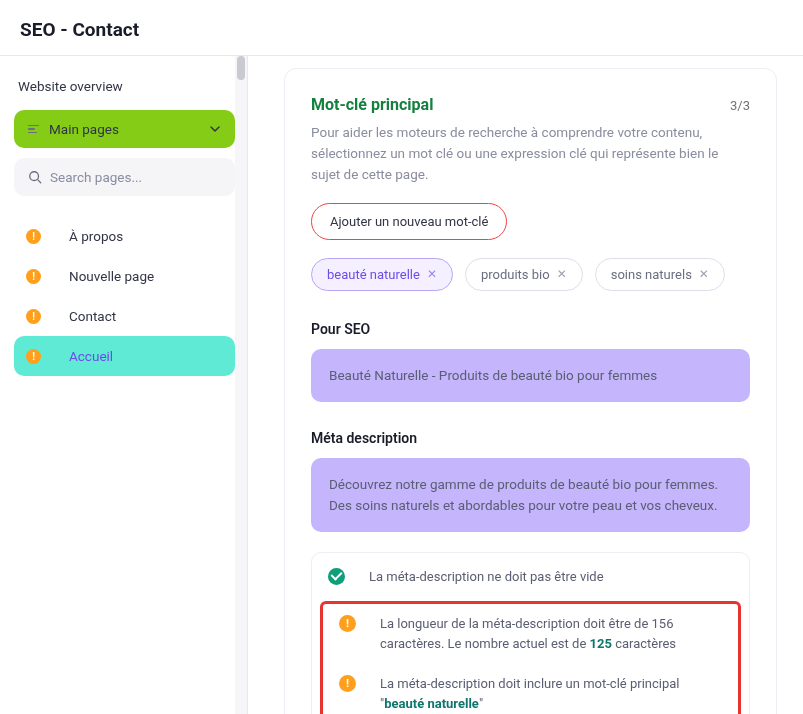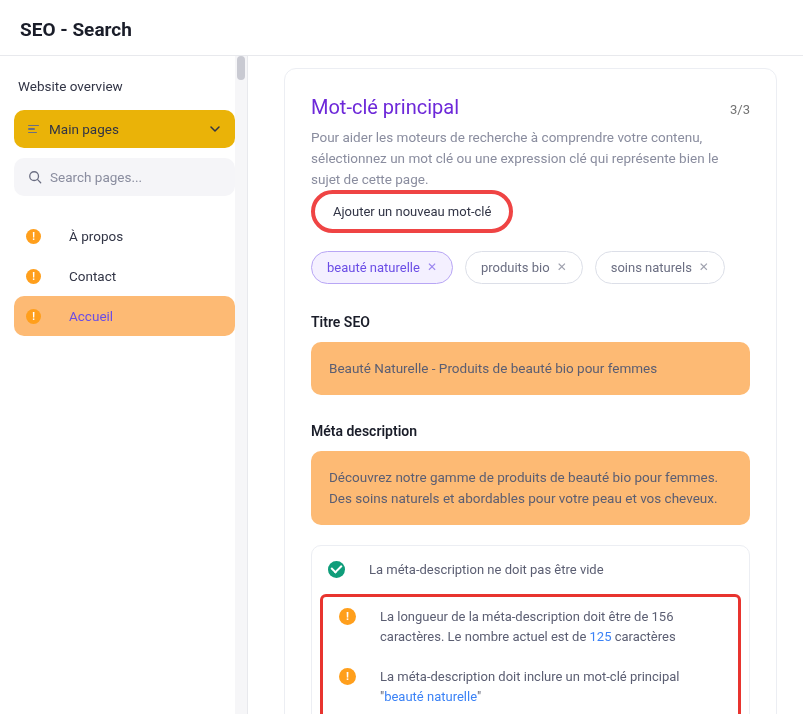--- a/index.html
+++ b/index.html
@@ -4,70 +4,70 @@
 <style>
 *{box-sizing:border-box;margin:0;padding:0;font-family:-apple-system,BlinkMacSystemFont,"Segoe UI",Roboto,sans-serif}
 body{background:#fff;color:#1a1d29;width:803px;height:714px;overflow:hidden}
 .header{padding:18px 20px 14px;border-bottom:1px solid #e8e9ed}
 .header h1{font-size:19px;font-weight:700;color:#1a1d29}
 .layout{display:flex;height:calc(714px - 56px)}
 .sidebar{width:248px;border-right:1px solid #e8e9ed;padding:18px 12px 18px 14px;position:relative}
 .scrollbar-track{position:absolute;right:0;top:0;width:12px;height:100%;background:#f6f6f8}
 .scrollbar-thumb{position:absolute;right:2px;top:0;width:8px;height:24px;background:#c9cad2;border-radius:4px}
 .ov-link{font-size:13.5px;color:#323546;padding:4px 4px 16px;cursor:pointer}
-.dropdown{display:flex;align-items:center;justify-content:space-between;background:#eab308;border-radius:10px;padding:11px 14px;margin-bottom:10px;cursor:pointer}
+.dropdown{display:flex;align-items:center;justify-content:space-between;background:#84cc16;border-radius:10px;padding:11px 14px;margin-bottom:10px;cursor:pointer}
 .dropdown-left{display:flex;align-items:center;gap:10px}
 .dropdown-left span{font-size:13.5px;color:#323546}
 .icon-lines{display:inline-flex;flex-direction:column;gap:2px}
 .icon-lines i{display:block;height:1.5px;background:#6b6e82;border-radius:1px}
 .icon-lines i:nth-child(1){width:11px}
 .icon-lines i:nth-child(2){width:7px}
 .icon-lines i:nth-child(3){width:9px}
 .chev{width:12px;height:12px;display:flex;align-items:center;justify-content:center}
 .search-box{display:flex;align-items:center;gap:8px;background:#f5f5f8;border-radius:10px;padding:11px 14px;margin-bottom:20px}
 .search-box input{border:none;background:transparent;outline:none;font-size:13.5px;color:#b91c1c;flex:1}
 .search-box input::placeholder{color:#8a8d9f}
 .mag{width:14px;height:14px;flex-shrink:0}
 .page-list{list-style:none}
 .page-item{display:flex;align-items:center;gap:28px;padding:12px 12px;border-radius:10px;cursor:pointer}
 .page-item span{font-size:13.5px;color:#323546}
-.page-item.active{background:#fdba74}
+.page-item.active{background:#5eead4}
 .page-item.active span{color:#6b4de6}
 .status-dot{width:15px;height:15px;border-radius:50%;background:#ff9f1c;display:flex;align-items:center;justify-content:center;flex-shrink:0}
 .status-dot::after{content:"!";color:#fff;font-size:10px;font-weight:700}
 .main{flex:1;overflow-y:auto;background:#fff}
 .main-inner{padding:0 26px 26px 36px}
 .card{background:#fff;border:1px solid #eceef3;border-radius:12px;padding:26px 26px;margin-top:12px}
 .field-head{display:flex;justify-content:space-between;align-items:baseline;margin-bottom:8px}
-.field-title{font-size:20px;font-weight:400;color:#6d28d9}
+.field-title{font-size:16px;font-weight:700;color:#15803d}
 .counter{font-size:13px;color:#737373}
-.field-desc{font-size:13.5px;color:#8a8d9f;line-height:1.55;}
-.btn-outline{display:inline-block;border:4px solid #ef4444;background:#fff;border-radius:22px;padding:10px 18px;font-size:13px;color:#323546;cursor:pointer;margin-bottom:18px}
+.field-desc{font-size:13.5px;color:#8a8d9f;line-height:1.55;margin-bottom:18px}
+.btn-outline{display:inline-block;border:1px solid #ef4444;background:#fff;border-radius:22px;padding:10px 18px;font-size:13px;color:#323546;cursor:pointer;margin-bottom:18px}
 .chip-row{display:flex;gap:12px;flex-wrap:wrap;margin-bottom:30px}
 .chip{display:inline-flex;align-items:center;gap:7px;border:1px solid #dcdfe8;border-radius:22px;padding:8px 15px;font-size:13px;color:#6b6e82;cursor:pointer}
 .chip.sel{border-color:#b8a6f5;background:#f4f0ff;color:#6b4de6}
 .chip-x{font-size:12px;opacity:.65}
 .sub-title{font-size:14px;font-weight:600;color:#1a1d29;margin-bottom:12px}
-.readonly-box{background:#fdba74;border-radius:10px;padding:16px 18px;font-size:13.5px;color:#5b5e72;line-height:1.55;margin-bottom:28px}
+.readonly-box{background:#c4b5fd;border-radius:10px;padding:16px 18px;font-size:13.5px;color:#5b5e72;line-height:1.55;margin-bottom:28px}
 .checks{border:1px solid #eceef3;border-radius:10px;padding:4px 0;margin-top:20px}
 .check-row{display:flex;align-items:flex-start;gap:24px;padding:10px 16px}
 .check-ic{width:17px;height:17px;border-radius:50%;flex-shrink:0;display:flex;align-items:center;justify-content:center;margin-top:1px}
 .check-ic.ok{background:#0f9d7a}
 .check-ic.ok::after{content:"";width:5px;height:8px;border:solid #fff;border-width:0 2px 2px 0;transform:rotate(45deg) translate(-1px,-1px)}
 .check-ic.warn{background:#ff9f1c}
 .check-ic.warn::after{content:"!";color:#fff;font-size:11px;font-weight:700}
 .check-txt{font-size:13px;color:#5b5e72;line-height:1.55}
-.check-txt b{color:#3b82f6;font-weight:400}
+.check-txt b{color:#0f766e;font-weight:700}
 .highlight-box{border:3px solid #e8342f;border-radius:6px;margin:4px 8px 6px;padding:0}
 </style>
 </head>
 <body>
 
 <div class="header">
-  <h1>SEO - Search</h1>
+  <h1>SEO - Contact</h1>
 </div>
 
 <div class="layout">
   <aside class="sidebar">
     <div class="ov-link">Website overview</div>
 
     <div class="dropdown">
       <div class="dropdown-left">
         <span class="icon-lines">
             <i></i>
@@ -88,20 +88,24 @@
           <circle cx="7" cy="7" r="5" fill="none" stroke="#6b6e82" stroke-width="1.5"></circle>
           <line x1="11" y1="11" x2="14.5" y2="14.5" stroke="#6b6e82" stroke-width="1.5" stroke-linecap="round"></line>
         </svg>
       <input type="text" placeholder="Search pages..." style="">
     </div>
 
     <ul class="page-list">
       <li class="page-item">
         <span class="status-dot"></span>
         <span>À propos</span>
+      </li>
+      <li class="page-item">
+        <span class="status-dot"></span>
+        <span>Nouvelle page</span>
       </li>
       <li class="page-item">
         <span class="status-dot"></span>
         <span>Contact</span>
       </li>
       <li class="page-item active">
         <span class="status-dot"></span>
         <span>Accueil</span>
       </li>
     </ul>
@@ -131,21 +135,21 @@
           <div class="chip">
             <span>produits bio</span>
             <span class="chip-x">✕</span>
           </div>
           <div class="chip">
             <span>soins naturels</span>
             <span class="chip-x">✕</span>
           </div>
         </div>
 
-        <div class="sub-title">Titre SEO</div>
+        <div class="sub-title">Pour SEO</div>
         <div class="readonly-box">Beauté Naturelle - Produits de beauté bio pour femmes</div>
 
         <div class="sub-title">Méta description</div>
         <div class="readonly-box" style="margin-bottom:12px">Découvrez notre gamme de produits de beauté bio pour femmes. Des soins naturels et abordables pour votre peau et vos cheveux.</div>
 
         <div class="checks">
           <div class="check-row">
             <span class="check-ic ok"></span>
             <div class="check-txt">La méta-description ne doit pas être vide</div>
           </div>

